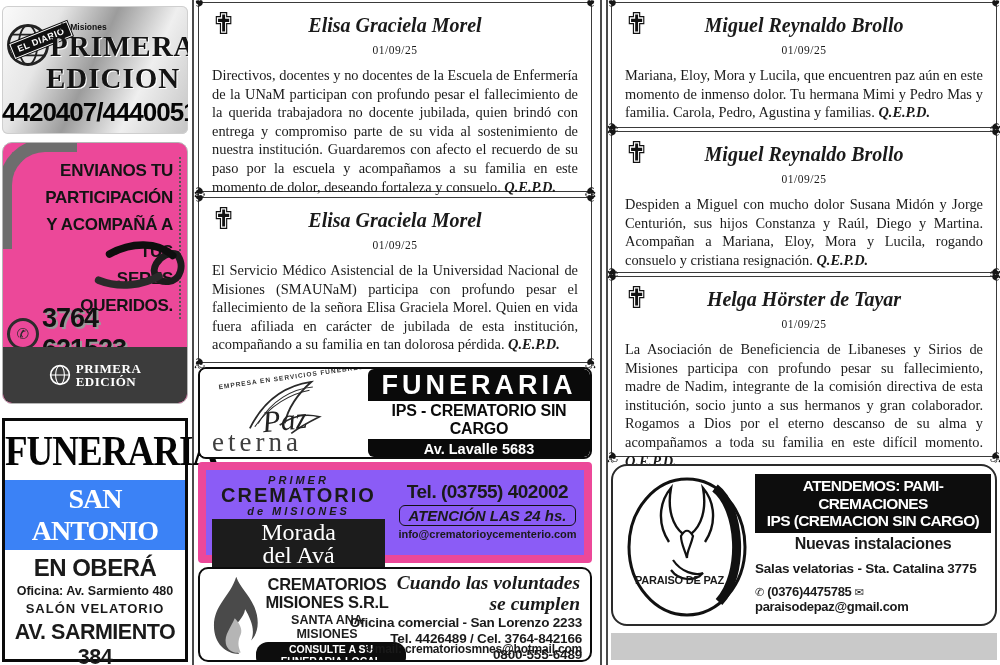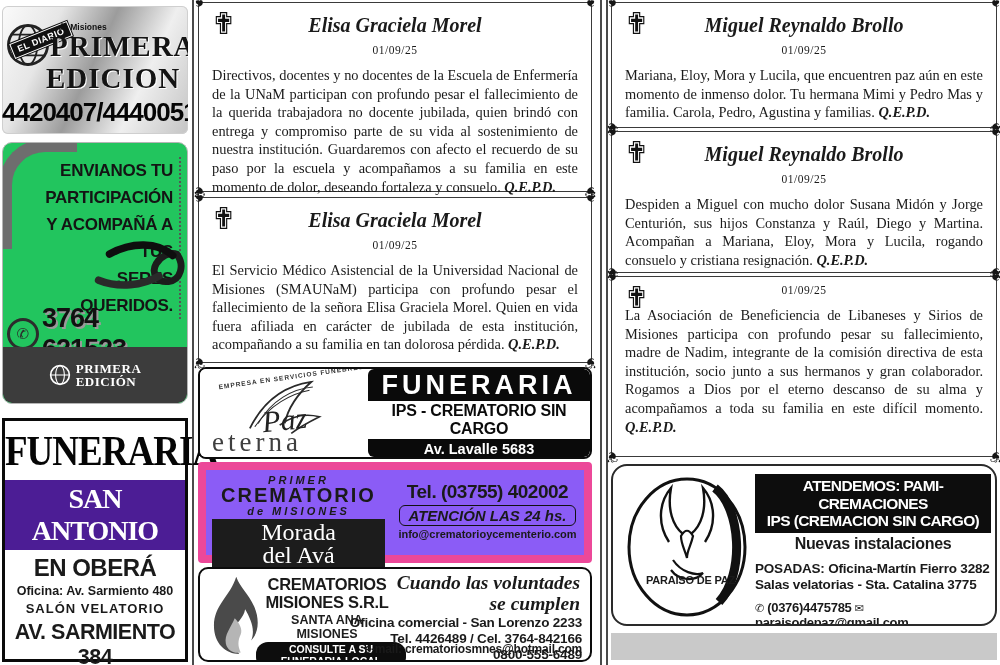--- a/index.html
+++ b/index.html
@@ -37,21 +37,21 @@
     padding:2px 5px; border:1px solid #fff; box-shadow:0 0 0 1px #111; }
   .masthead .demisiones { position:absolute; left:56px; top:16px; font-size:8.5px; font-weight:bold; color:#111; }
   .masthead .mh1 { position:absolute; left:48px; top:24px; font-family:"Liberation Serif", serif;
     font-weight:900; font-size:29px; letter-spacing:1px; color:#141414; text-shadow:1px 1px 0 #fff; }
   .masthead .mh2 { position:absolute; left:44px; top:56px; font-family:"Liberation Serif", serif;
     font-weight:900; font-size:29px; letter-spacing:1px; color:#141414; text-shadow:1px 1px 0 #fff; }
   .masthead .mhphone { position:absolute; left:0; right:0; bottom:6px; text-align:center;
     font-size:26px; font-weight:900; letter-spacing:-1px; color:#050505; }
 
   
-  .partad { position:absolute; left:2px; top:142px; width:186px; height:262px; background:#22c55e;
+  .partad { position:absolute; left:2px; top:142px; width:186px; height:262px; background:#ec4899;
     border:1px solid #b5b5b5; border-radius:10px; overflow:hidden; }
   .partad .arc { position:absolute; left:-4px; top:-4px; width:78px; height:110px;
     border-top:13px solid #6e6e6e; border-left:13px solid #6e6e6e; border-top-left-radius:46px; }
   .partad .lines { position:absolute; right:6px; top:14px; width:152px; text-align:right;
     border-right:2px dotted #555; padding-right:6px; }
   .partad .lines div { font-size:17px; font-weight:900; letter-spacing:-.3px; line-height:27px; color:#141414; }
   .partad .ribbon { position:absolute; right:2px; top:84px; width:96px; height:72px; }
   .partad .phonerow { position:absolute; left:4px; top:160px; width:178px; display:flex; align-items:center; }
   .partad .wacirc { width:32px; height:32px; border:3px solid #2c2c2c; border-radius:50%;
     display:flex; align-items:center; justify-content:center; font-size:15px; color:#2c2c2c; flex:0 0 32px;
@@ -62,21 +62,21 @@
     border-radius:0 0 9px 9px; display:flex; align-items:center; justify-content:center; gap:5px; }
   .partad .pfoot .fglobe { width:22px; height:22px; }
   .partad .pfoot .ftxt { color:#fff; font-family:"Liberation Serif", serif; font-weight:900;
     font-size:13px; line-height:13px; letter-spacing:.5px; }
 
   
   .sanantonio { position:absolute; left:2px; top:418px; width:186px; height:244px;
     border:3px solid #0a0a0a; background:#fff; text-align:center; }
   .sa-funeraria { font-family:"Liberation Serif", serif; font-weight:900; font-size:37px;
     letter-spacing:-1px; transform:scaleY(1.15); margin-top:8px; color:#050505; }
-  .sa-bar { background:#4c1d95; color:#fff; margin-top:8px; padding:3px 0;
+  .sa-bar { background:#3b82f6; color:#fff; margin-top:8px; padding:3px 0;
     font-family:"Liberation Serif", serif; font-weight:900; font-size:28px; letter-spacing:-1px; }
   .sa-city { font-size:24px; font-weight:900; margin-top:4px; letter-spacing:-.5px; }
   .sa-office { font-size:12.5px; font-weight:bold; margin-top:2px; }
   .sa-salon { font-size:13px; font-weight:bold; letter-spacing:1px; margin-top:3px; }
   .sa-addr { font-size:21.5px; font-weight:900; letter-spacing:-.5px; margin-top:4px; }
 
   
   .pazad { position:absolute; left:198px; top:367px; width:394px; height:92px;
     border:2.5px solid #0c0c0c; border-radius:8px; overflow:hidden; background:#fff; display:flex; }
   .paz-left { position:relative; width:168px; flex:0 0 168px; background:#fff; }
@@ -124,21 +124,21 @@
   .cr-slogan { position:absolute; right:10px; top:3px; text-align:right;
     font-family:"Liberation Serif", serif; font-style:italic; font-weight:bold; font-size:19.5px; line-height:21px; }
   .cr-lines { position:absolute; right:8px; top:46px; text-align:right; font-size:13.5px;
     font-weight:900; line-height:16px; letter-spacing:-.2px; }
   .cr-mail { position:absolute; right:8px; bottom:4px; font-size:12px; font-weight:900; letter-spacing:-.2px; }
 
   
   .paraiso { position:absolute; left:611px; top:464px; width:386px; height:162px;
     border:2px solid #2a2a2a; border-radius:16px; background:#fff; overflow:hidden; }
   .pa-oval { position:absolute; left:10px; top:8px; width:128px; height:146px; }
-  .pa-ovaltext { position:absolute; left:22px; top:108px; width:100px; text-align:right;
+  .pa-ovaltext { position:absolute; left:22px; top:108px; width:100px; text-align:left;
     font-size:11px; font-weight:900; letter-spacing:-.2px; }
   .pa-right { position:absolute; left:142px; top:8px; width:236px; }
   .pa-banner { background:#0d0d0d; color:#fff; text-align:center; font-size:15.5px; font-weight:900;
     line-height:17.5px; letter-spacing:-.6px; padding:3px 0; }
   .pa-nuevas { text-align:center; font-size:16px; font-weight:900; margin-top:2px; letter-spacing:-.3px; }
   .pa-addr { font-size:13.5px; font-weight:900; line-height:16px; margin-top:8px; letter-spacing:-.2px; }
   .pa-contact { font-size:13px; font-weight:bold; margin-top:7px; letter-spacing:-.3px; }
   .pa-ico { font-family:"DejaVu Sans", sans-serif; font-size:11px; }
   .graybar { position:absolute; left:611px; top:633px; width:386px; height:27px; background:#c9c9c9; }
 </style>
@@ -319,20 +319,21 @@
     <div class="date">01/09/25</div>
     <div class="body"><span>Despiden a Miguel con mucho dolor Susana Midón y Jorge Centurión, sus hijos Constanza y Raúl, Diego y Martina. Acompañan a Mariana, Eloy, Mora y Lucila, rogando consuelo y cristiana resignación. </span><span class="qepd">Q.E.P.D.</span></div>
   </div>
 
   <div class="obit" style="left:611px; top:276px; width:386px; height:181px;">
     <span class="orn tl">❦</span>
     <span class="orn tr">❦</span>
     <span class="orn bl">❦</span>
     <span class="orn br">❦</span>
     <span class="cross">✟</span>
+    <div class="name">Helga Hörster de Tayar</div>
     <div class="date">01/09/25</div>
     <div class="body"><span>La Asociación de Beneficiencia de Libaneses y Sirios de Misiones participa con profundo pesar su fallecimiento, madre de Nadim, integrante de la comisión directiva de esta institución, socio junto a sus hermanos y gran colaborador. Rogamos a Dios por el eterno descanso de su alma y acompañamos a toda su familia en este difícil momento. </span><span class="qepd">Q.E.P.D.</span></div>
   </div>
 
   <div class="paraiso">
     <svg class="pa-oval" viewBox="0 0 128 146">
       <ellipse cx="64" cy="73" rx="58" ry="68" fill="none" stroke="#111" stroke-width="3"></ellipse>
       <path d="M92 14 C118 34 122 100 96 128" fill="none" stroke="#111" stroke-width="9"></path>
       <g>
         <path d="M46 68 C34 50 36 28 48 14 C44 36 50 52 60 60" fill="none" stroke="#111" stroke-width="2.4"></path>
@@ -342,21 +343,20 @@
       </g>
     </svg>
     <div class="pa-ovaltext">PARAISO DE PAZ</div>
     <div class="pa-right">
       <div class="pa-banner">
         <span style="display:block">ATENDEMOS: PAMI-CREMACIONES</span>
         <span style="display:block">IPS (CREMACION SIN CARGO)</span>
       </div>
       <div class="pa-nuevas">Nuevas instalaciones</div>
       <div class="pa-addr">
-        <span style="display:block">POSADAS: Oficina-Martín Fierro 3282</span>
         <span style="display:block">Salas velatorias - Sta. Catalina 3775</span>
       </div>
       <div class="pa-contact">
         <span class="pa-ico">✆</span>
         <span>(0376)4475785</span>
         <span class="pa-ico">✉</span>
         <span>paraisodepaz@gmail.com</span>
       </div>
 
     </div>

